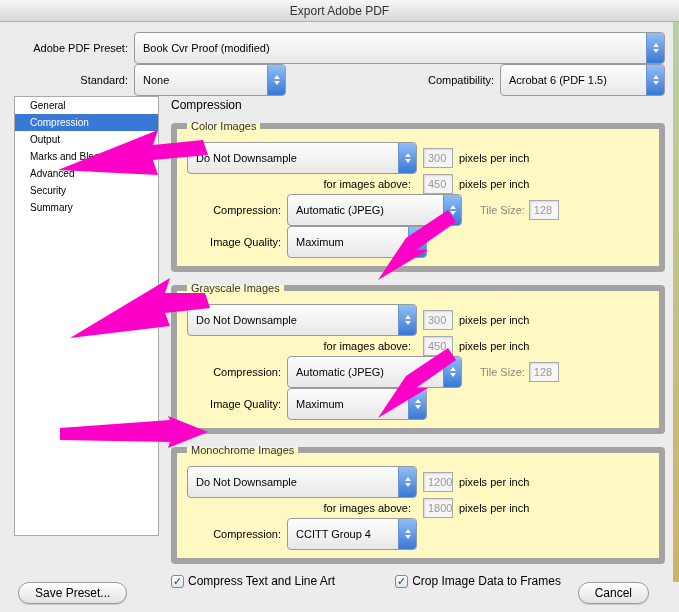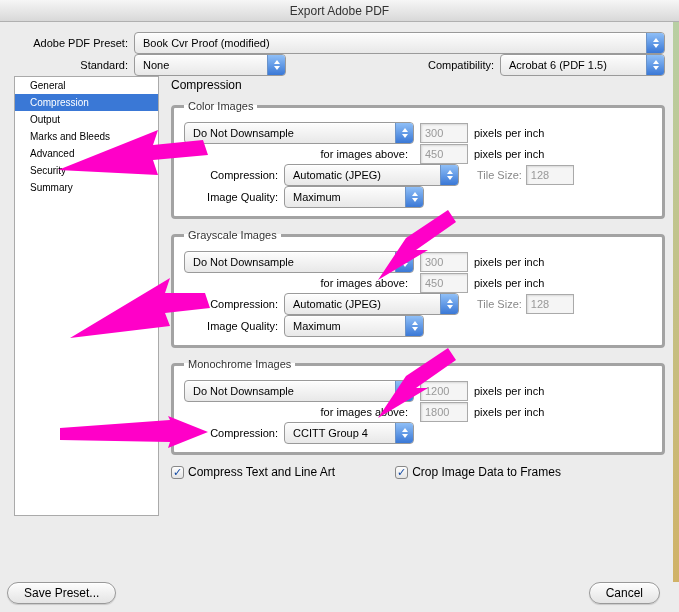--- a/index.html
+++ b/index.html
@@ -32,21 +32,21 @@
     margin-bottom: 0;
   }
   .label-right {
     text-align: right;
     padding-right: 6px;
     white-space: nowrap;
   }
   .aqua-select {
     display: inline-flex;
     align-items: center;
-    height: 22px;
+    height: 32px;
     background: linear-gradient(#fdfdfd, #e8e8e8);
     border: 1px solid #9a9a9a;
     border-radius: 4px;
     overflow: hidden;
     position: relative;
     padding: 0 22px 0 8px;
     font-size: 11px;
     box-shadow: 0 1px 0 #fff inset;
   }
   .aqua-select .cap {
@@ -101,33 +101,33 @@
     color: #fff;
   }
   .panel {
     flex: 1;
   }
   .panel-title {
     font-size: 12px;
     margin: 2px 0 8px 0;
   }
   fieldset.group {
-    border: 3px solid #a3a3a3;
+    border: 6px solid #a3a3a3;
     border-radius: 4px;
     margin: 0 0 10px 0;
     padding: 10px 10px 8px 10px;
-    background: #ffffff;
+    background: #fef9c3;
   }
   fieldset.group legend {
     padding: 0 4px;
     font-size: 11px;
     color: #333;
   }
   .grow { flex: 1; }
-  .w40 { width: 48px; text-align: right; }
+  .w40 { width: 30px; text-align: right; }
   .ml4 { margin-left: 4px; }
   .ml6 { margin-left: 6px; }
   .gray { color: #888; }
   .checkbox-row {
     display: flex;
     gap: 60px;
     margin-top: 4px;
     font-size: 12px;
   }
   .checkbox {
@@ -144,21 +144,21 @@
     align-items: center;
     justify-content: center;
     color: #1249a3;
     font-size: 11px;
     line-height: 11px;
   }
   .footer {
     position: absolute;
     left: 0; right: 0; bottom: 8px;
     display: flex;
-    padding: 0 7px;
+    padding: 0 18px;
   }
   .push-btn {
     height: 22px;
     padding: 0 16px;
     border: 1px solid #999;
     border-radius: 11px;
     background: linear-gradient(#fdfdfd,#e4e4e4);
     font-size: 12px;
     display: inline-flex;
     align-items: center;

